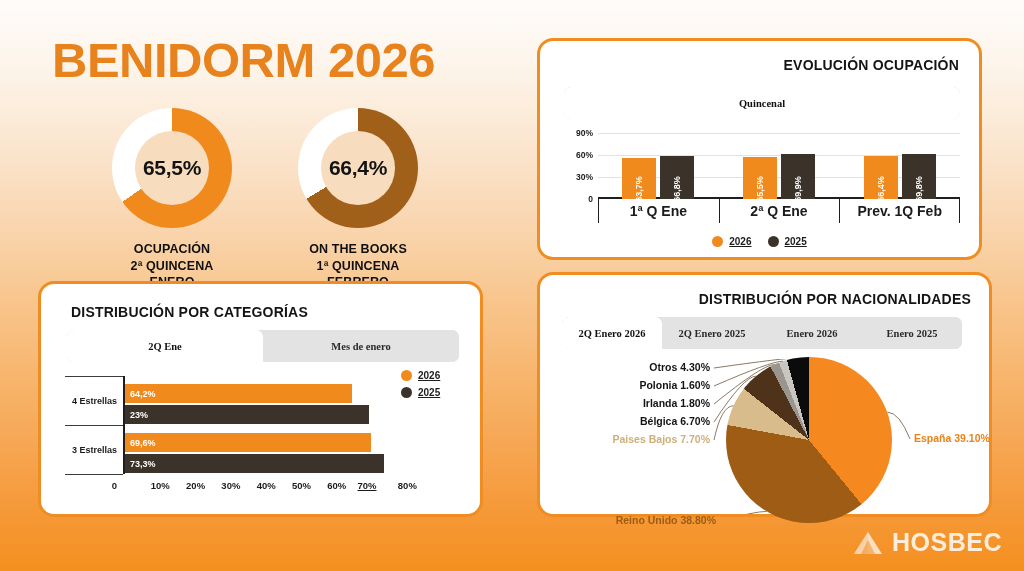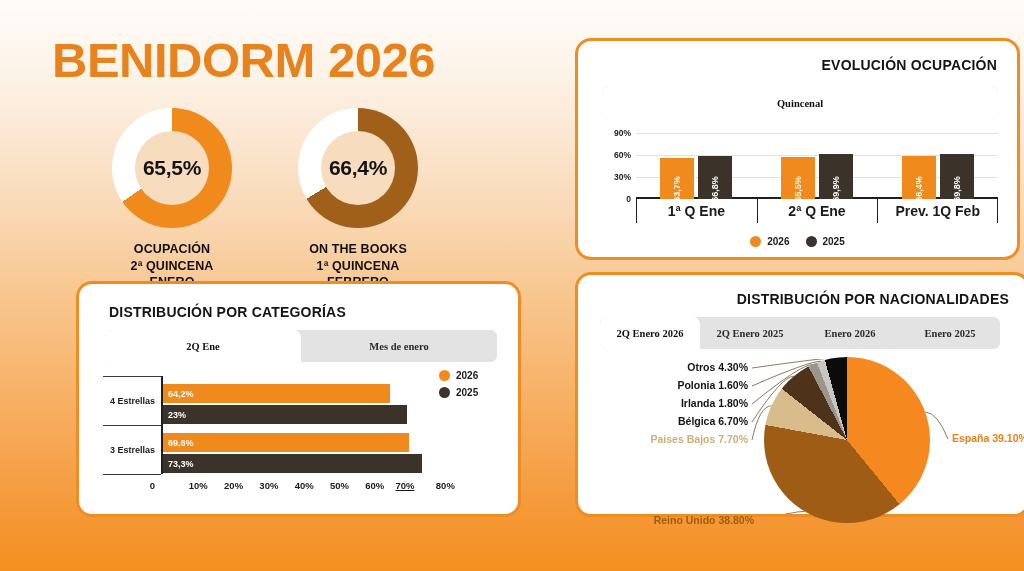--- a/index.html
+++ b/index.html
@@ -41,21 +41,21 @@
     letter-spacing: -0.3px;
   }
   .donut-caption {
     margin-top: 13px; font-size: 12.5px; font-weight: bold;
     color: #101010; line-height: 1.32; letter-spacing: .1px;
   }
 
   
   .panel {
     position: absolute; background: #FFFFFF;
-    border: 3px solid #EF8D22; border-radius: 16px; margin-left: 38px;
+    border: 3px solid #EF8D22; border-radius: 16px;
   }
   .panel-title {
     position: absolute; font-size: 14px; font-weight: bold;
     color: #141414; letter-spacing: .2px;
   }
 
   
   .tabs {
     position: absolute; display: flex;
     background: #E3E3E3; border-radius: 7px; overflow: hidden;
@@ -94,21 +94,21 @@
   .cc-catlab {
     position: absolute; bottom: -20px; left: 0; right: 0; text-align: center;
     font-size: 14px; font-weight: bold; color: #1B1B1B;
   }
   .cc-legend {
     position: absolute; left: 0; right: 0; display: flex;
     justify-content: center; gap: 16px; align-items: center;
   }
   .lg-item { display: flex; align-items: center; gap: 6px; }
   .lg-dot { width: 11px; height: 11px; border-radius: 50%; }
-  .lg-txt { font-size: 10px; font-weight: bold; color: #1B1B1B; }
+  .lg-txt { font-size: 10px; font-weight: bold; color: #1B1B1B; text-decoration: underline; }
 
   
   .barchart { position: absolute; }
   .bc-catlab {
     position: absolute; right: calc(100% + 6px); transform: translateY(-50%);
     font-size: 9px; font-weight: bold; color: #1B1B1B; white-space: nowrap;
   }
   .bc-sep { position: absolute; left: -58px; width: 58px; height: 1px; background: #3B3B3B; }
   .bc-axisv { position: absolute; left: 0; top: 0; bottom: 0; width: 2px; background: #1E1E1E; }
   .bc-bar { position: absolute; height: 19px; }
@@ -317,14 +317,22 @@
         <div class="pie-label right" style="color: rgb(232, 130, 28); left: 374px; top: 73px;">España 39.10%</div>
         <div class="pie-label left" style="color: rgb(158, 92, 21); left: 176px; top: 155px;">Reino Unido 38.80%</div>
         <div class="pie-label left" style="color: rgb(208, 174, 120); left: 170px; top: 74px;">Paises Bajos 7.70%</div>
         <div class="pie-label left" style="color: rgb(19, 19, 19); left: 170px; top: 56px;">Bélgica 6.70%</div>
         <div class="pie-label left" style="color: rgb(19, 19, 19); left: 170px; top: 38px;">Irlanda 1.80%</div>
         <div class="pie-label left" style="color: rgb(19, 19, 19); left: 170px; top: 20px;">Polonia 1.60%</div>
         <div class="pie-label left" style="color: rgb(19, 19, 19); left: 170px; top: 2px;">Otros 4.30%</div>
       </div>
   </div>
 
+  <div class="logo" style="right:22px; bottom:14px;">
+    <svg width="30" height="26" viewBox="0 0 30 26">
+      <polygon points="15,2 29,24 1,24" fill="#FBE3C9" opacity="0.95"></polygon>
+      <polygon points="15,2 15,24 1,24" fill="#F7CFA6" opacity="0.9"></polygon>
+      <polygon points="15,10 22,24 8,24" fill="#F0922C" opacity="0.55"></polygon>
+    </svg>
+    <span class="logo-text">HOSBEC</span>
+  </div>
 
 </div>
 
 </body></html>

